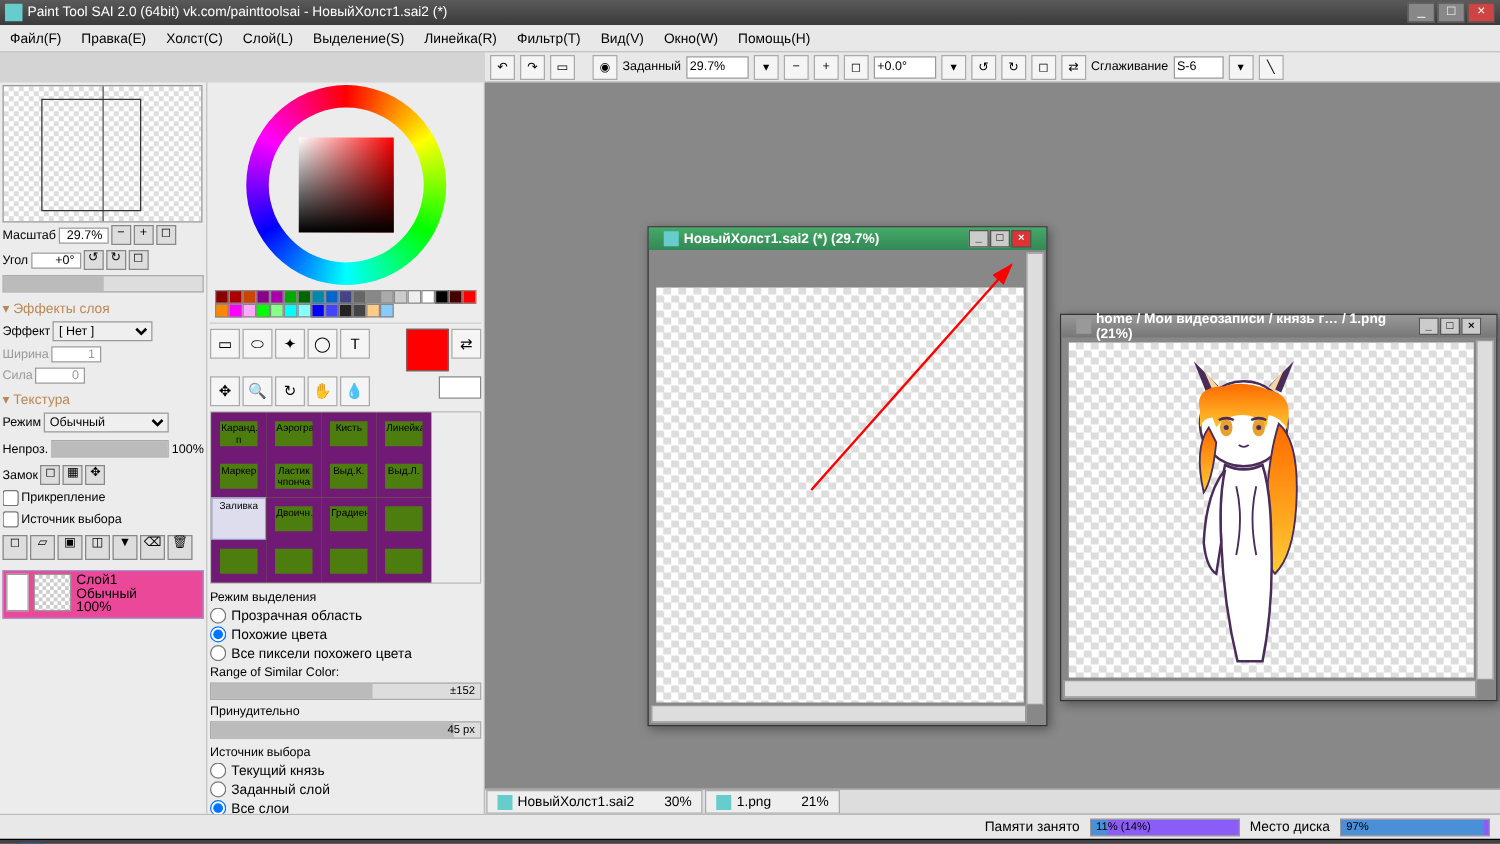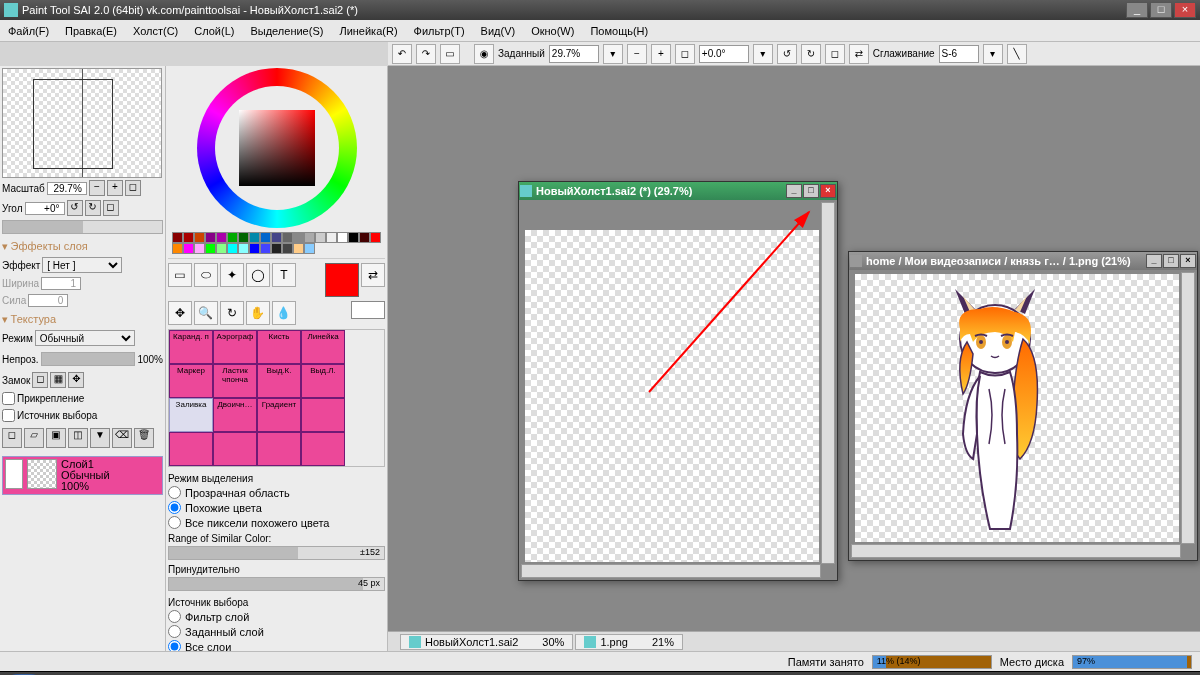--- a/index.html
+++ b/index.html
@@ -39,38 +39,38 @@
 .wheel { width:160px; height:160px; position:relative; margin:0 auto; }
 .wheel .ring { position:absolute; inset:0; border-radius:50%; background:conic-gradient(red,yellow,lime,cyan,blue,magenta,red); }
 .wheel .inner { position:absolute; inset:18px; border-radius:50%; background:#ececec; }
 .wheel .sq { position:absolute; left:42px; top:42px; width:76px; height:76px; background:linear-gradient(to bottom,transparent,black),linear-gradient(to right,white,red); }
 .swatches { display:flex; flex-wrap:wrap; width:210px; margin:4px auto; }
 .swatches div { width:11px; height:11px; border:1px solid #888; }
 .toolgrid { display:flex; flex-wrap:wrap; gap:2px; margin:4px 0; border-top:1px solid #ccc; padding-top:4px; }
 .toolgrid .t { width:24px; height:24px; border:1px solid #aaa; background:#f5f5f5; cursor:pointer; display:flex; align-items:center; justify-content:center; font-size:12px; }
 .bigcolor { width:34px; height:34px; background:red; border:1px solid #666; }
 .brushgrid { display:flex; flex-wrap:wrap; border:1px solid #bbb; }
-.brush { width:44px; height:34px; border:1px solid #701a75; background:#ec4899; font-size:8px; text-align:center; padding:1px; cursor:pointer; overflow:hidden; }
+.brush { width:44px; height:34px; border:7px solid #701a75; background:#4d7c0f; font-size:8px; text-align:center; padding:1px; cursor:pointer; overflow:hidden; }
 .brush.sel { background:#dde; border:1px solid #99c; }
 .radio-row { display:flex; align-items:center; gap:4px; margin:2px 0; font-size:10px; }
 .radio-row input { margin:0; }
 .docwin { position:absolute; background:#888; border:1px solid #333; box-shadow:2px 2px 8px rgba(0,0,0,.4); }
-.docwin .dtitle { height:18px; background:linear-gradient(#4a6,#385); color:#fff; display:flex; align-items:center; padding:0 1px; font-size:10px; font-weight:bold; }
+.docwin .dtitle { height:18px; background:linear-gradient(#4a6,#385); color:#fff; display:flex; align-items:center; padding:0 12px; font-size:10px; font-weight:bold; }
 .docwin.inact .dtitle { background:linear-gradient(#999,#777); }
 .docwin .dtitle .dbtns { margin-left:auto; display:flex; gap:1px; }
 .docwin .dtitle .db { width:16px; height:14px; background:#ccc; border:1px solid #555; cursor:pointer; text-align:center; line-height:10px; font-size:9px; color:#000; }
 .docwin .dtitle .db.x { background:#d33; color:#fff; }
 .docwin .dcanvas { position:absolute; background:repeating-conic-gradient(#ddd 0 25%,#fff 0 50%) 0 0/12px 12px; }
 .docwin .sb { position:absolute; background:#ddd; border:1px solid #999; }
 .arrow { position:absolute; pointer-events:none; }
-.tabs { position:absolute; bottom:0; left:0; right:0; height:20px; background:#ddd; border-top:1px solid #aaa; display:flex; align-items:center; padding:0 12px; gap:2px; }
+.tabs { position:absolute; bottom:0; left:0; right:0; height:20px; background:#ddd; border-top:1px solid #aaa; display:flex; padding:0 1px; gap:2px; }
 .tab { background:#eee; border:1px solid #aaa; padding:1px 8px; font-size:10px; cursor:pointer; display:flex; align-items:center; gap:4px; }
 .tab .ico { width:12px; height:12px; background:#6cc; }
 .statusbar { height:20px; background:#e8e8e8; border-top:1px solid #bbb; display:flex; align-items:center; justify-content:flex-end; padding:0 8px; gap:8px; font-size:10px; }
-.progress { width:120px; height:14px; border:1px solid #999; background:#a16207; position:relative; }
+.progress { width:120px; height:14px; border:1px solid #999; background:#8b5cf6; position:relative; }
 .progress .pf { position:absolute; left:0; top:0; bottom:0; background:#4a90d9; }
 .taskbar { height:30px; background:linear-gradient(#444,#222); display:flex; align-items:center; padding:0 4px; gap:2px; border-top:1px solid #000; }
 .start { width:40px; height:26px; background:radial-gradient(circle,#4a90d9,#236); border-radius:13px; cursor:pointer; }
 .task { height:24px; background:linear-gradient(#555,#333); border:1px solid #666; padding:0 6px; color:#ddd; font-size:10px; display:flex; align-items:center; gap:4px; cursor:pointer; max-width:130px; overflow:hidden; white-space:nowrap; }
 .task.act { background:linear-gradient(#6a9,#486); }
 .char { position:absolute; }
 </style>
 </head>
 <body>
 
@@ -304,21 +304,21 @@
         </div>
       <div class="lbl" style="margin-top:4px">Принудительно</div>
       <div class="slider">
           <div class="fill" style="width:90%"></div>
           <span style="position:absolute;right:4px;font-size:9px">45 px</span>
         </div>
       <div class="lbl" style="margin-top:6px">Источник выбора</div>
       <div id="srcopts">
           <div class="radio-row">
             <input type="radio" name="sr" style="">
-            <span>Фильтр слой</span>
+            <span>Текущий князь</span>
           </div>
           <div class="radio-row">
             <input type="radio" name="sr" style="">
             <span>Заданный слой</span>
           </div>
           <div class="radio-row">
             <input type="radio" name="sr" checked="" style="">
             <span>Все слои</span>
           </div>
         </div>

